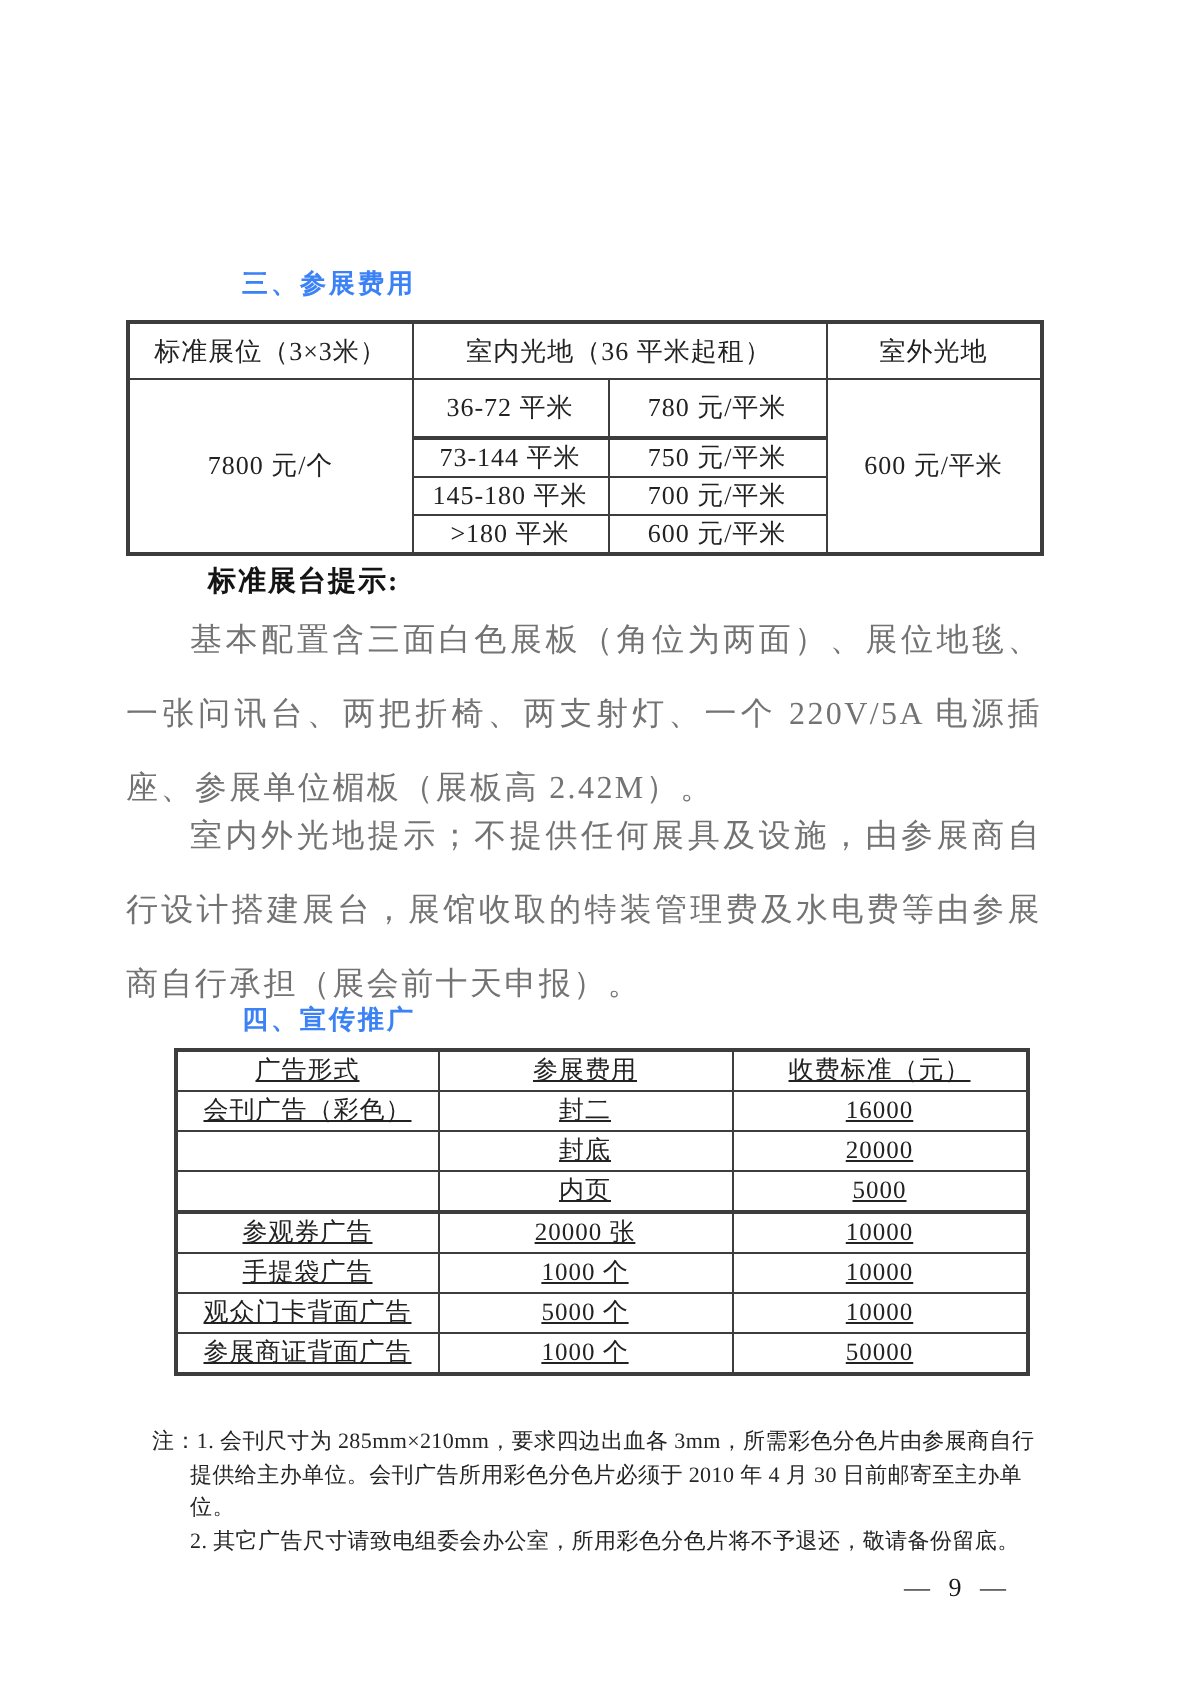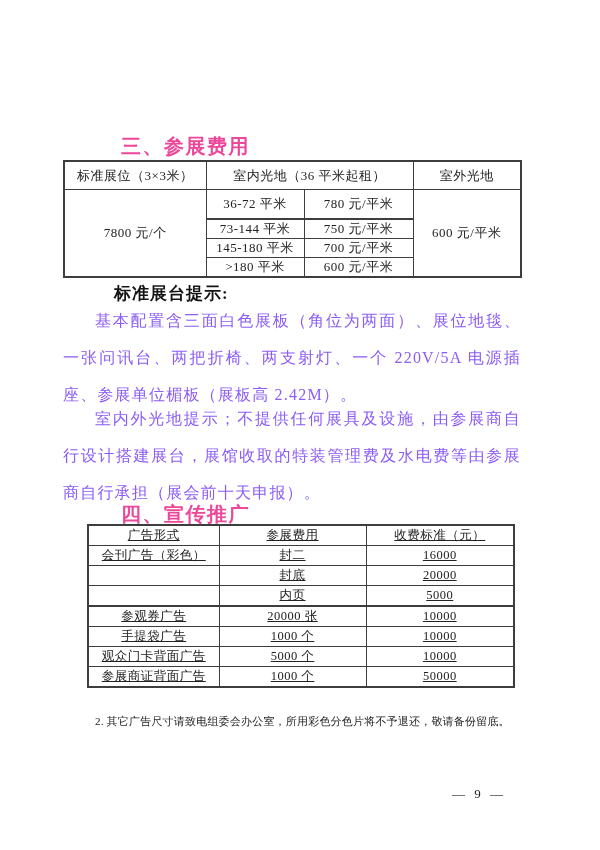--- a/index.html
+++ b/index.html
@@ -11,27 +11,27 @@
   .page {
     position: relative;
     width: 600px; height: 850px;
     background: #ffffff;
     color: #1c1c1c;
     overflow: hidden;
   }
   .sec-heading {
     position: absolute;
     font-weight: bold;
-    font-size: 20px;
+    font-size: 13px;
     letter-spacing: 1.5px;
-    color: #ec4899;
+    color: #3b82f6;
   }
   #sec3-heading { left: 121px; top: 133px; }
   #sec4-heading { left: 121px; top: 501px; }
-  #tip-heading  { left: 114px; top: 282px; position: absolute; font-weight: bold; font-size: 17px; letter-spacing: 1px; color: #141414; }
+  #tip-heading  { left: 104px; top: 282px; position: absolute; font-weight: bold; font-size: 14px; letter-spacing: 1px; color: #141414; }
 
   
   table.fee {
     position: absolute; left: 63px; top: 160px;
     width: 457px; border-collapse: collapse; table-layout: fixed;
   }
   table.fee td {
     border: 1px solid #3d3d3d;
     text-align: center; vertical-align: middle;
     font-size: 13px; letter-spacing: 0.5px;
@@ -43,21 +43,21 @@
   tr.fee-r2 td { height: 18px; border-top-width: 2px; }
   tr.fee-r3 td { height: 15px; }
   tr.fee-r4 td { height: 15px; }
 
   
   .para {
     position: absolute; left: 63px; width: 458px;
     font-size: 16px; line-height: 37px;
     letter-spacing: 1.2px;
     text-align: justify; text-indent: 2em;
-    color: #8b5cf6;
+    color: #737373;
   }
   #para1 { top: 302px; }
   #para2 { top: 400px; }
 
   
   table.ad {
     position: absolute; left: 87px; top: 524px;
     width: 426px; border-collapse: collapse; table-layout: fixed;
     border: 2px solid #3d3d3d;
   }
@@ -177,18 +177,19 @@
     </tr>
     <tr>
       <td>参展商证背面广告</td>
       <td>1000 个</td>
       <td>50000</td>
     </tr>
   </tbody>
     </table>
 
   <div class="notes">
+    <div class="note-item"><span>注：</span><span>1.</span> <span>会刊尺寸为 285mm×210mm，要求四边出血各 3mm，所需彩色分色片由参展商自行提供给主办单位。会刊广告所用彩色分色片必须于 2010 年 4 月 30 日前邮寄至主办单位。</span></div>
     <div class="note-item no-hang"><span>2.</span> <span>其它广告尺寸请致电组委会办公室，所用彩色分色片将不予退还，敬请备份留底。</span></div>
   </div>
 
   <div class="pagenum">— 9 —</div>
 
 </div>
 
 </body></html>

